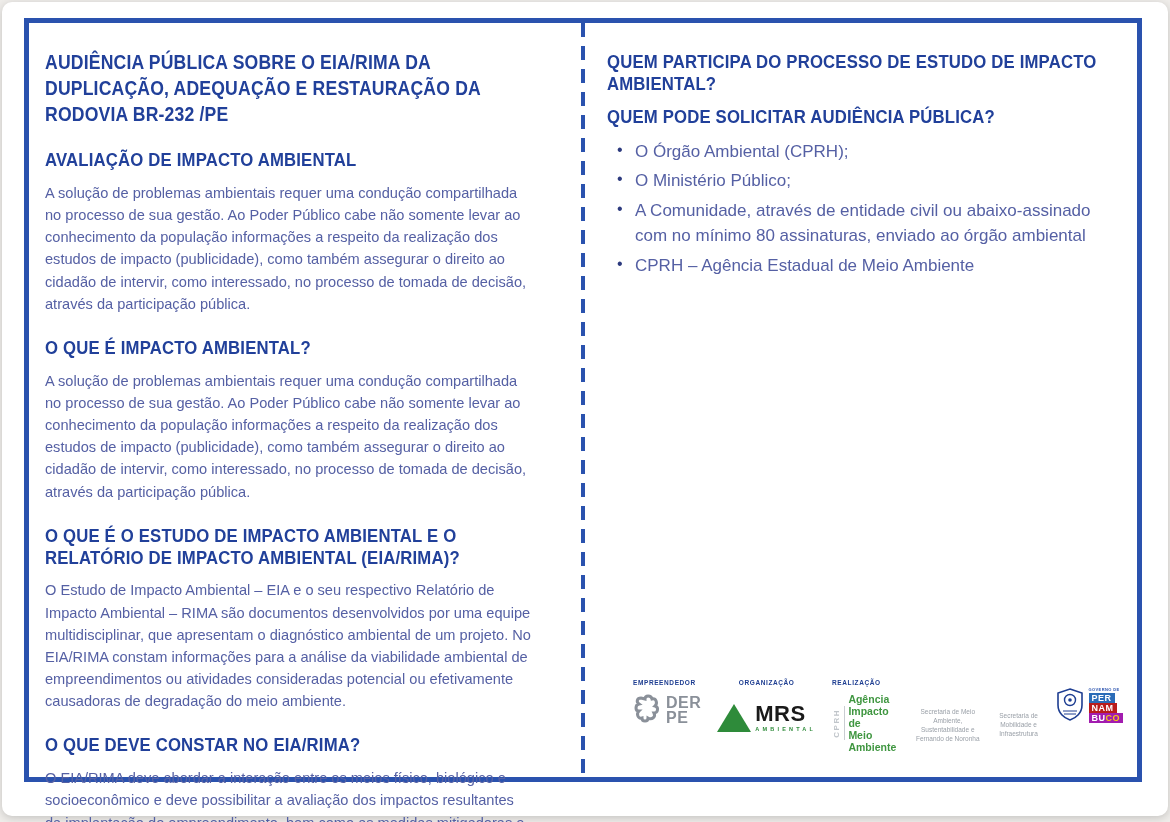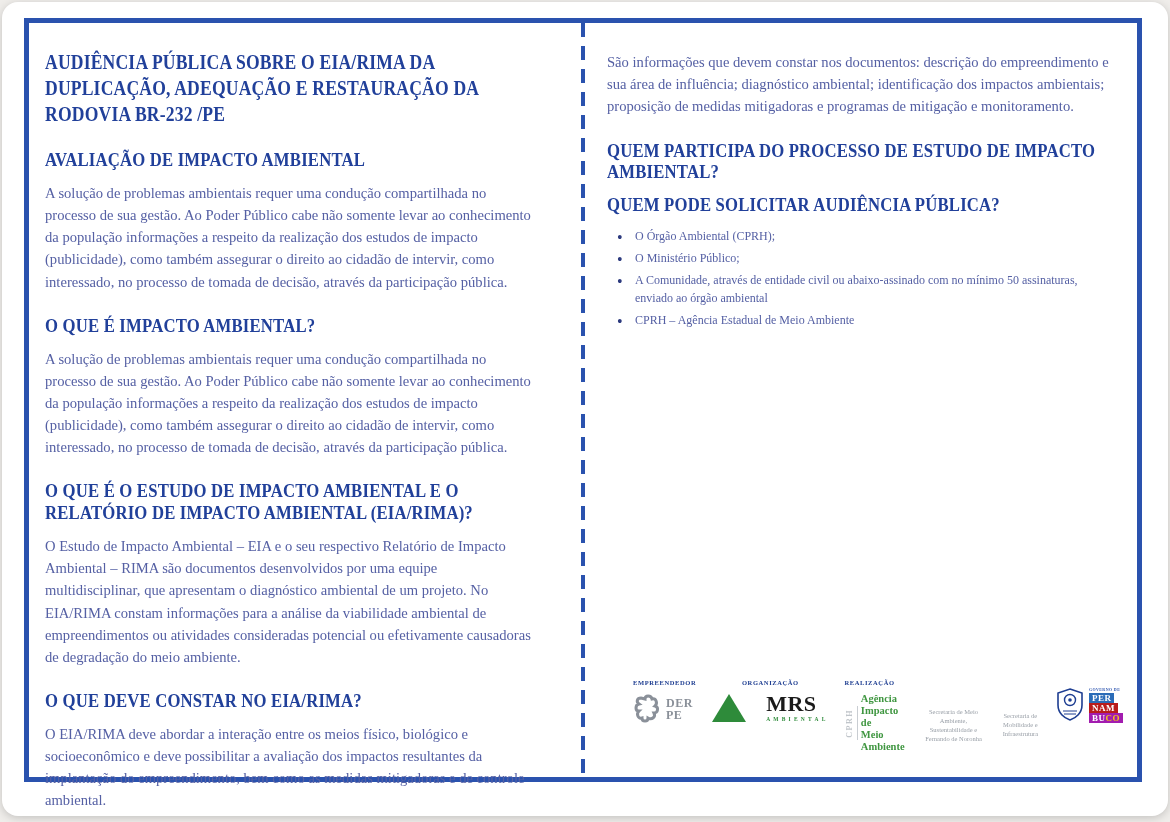--- a/index.html
+++ b/index.html
@@ -7,23 +7,22 @@
   body {
     background: #efedea;
     font-family: "Liberation Sans", "DejaVu Sans", sans-serif;
     position: relative;
     overflow: hidden;
   }
   .page {
     position: absolute;
     left: 2px; top: 2px; right: 2px; bottom: 6px;
     background: #ffffff;
-    border-radius: 16px;
+    border-radius: 10px;
     box-shadow: 0 2px 8px rgba(0,0,0,0.18);
-    font-family: Liberation Serif, serif;
   }
   .frame {
     position: absolute;
     left: 22px; top: 16px; right: 26px; bottom: 34px;
     border: 5px solid #2a52ae;
     display: flex;
   }
   .divider {
     position: absolute;
     left: calc(50% - 2px);
@@ -69,21 +68,21 @@
     margin-bottom: 22px;
   }
   .col-right .body-text { max-width: 520px; }
 
   ul.bullet-list {
     list-style: none;
     margin: 2px 0 0 10px;
   }
   ul.bullet-list li {
     color: #5560a4;
-    font-size: 12px;
+    font-size: 17px;
     line-height: 1.5;
     padding-left: 18px;
     position: relative;
     margin-bottom: 4px;
     max-width: 500px;
   }
   ul.bullet-list li::before {
     content: "•";
     position: absolute;
     left: 0; top: -1px;
@@ -103,23 +102,23 @@
   .logo-block { display: flex; flex-direction: column; }
   .logo-label {
     font-size: 6.5px;
     font-weight: 700;
     color: #1d3d91;
     letter-spacing: 0.6px;
     margin-bottom: 6px;
     white-space: nowrap;
   }
   .derpe-row { display: flex; align-items: center; gap: 3px; }
-  .derpe-text { display: flex; flex-direction: column; color: #8a9099; font-weight: 700; font-size: 12px; line-height: 0.95; letter-spacing: 0.5px; }
-
-  .mrs-row { display: flex; align-items: center; gap: 20px; margin-top: 2px; }
+  .derpe-text { display: flex; flex-direction: column; color: #8a9099; font-weight: 700; font-size: 16px; line-height: 0.95; letter-spacing: 0.5px; }
+
+  .mrs-row { display: flex; align-items: center; gap: 4px; margin-top: 12px; }
   .mrs-triangle {
     width: 0; height: 0;
     border-left: 17px solid transparent;
     border-right: 17px solid transparent;
     border-bottom: 28px solid #2e8b3a;
   }
   .mrs-text { display: flex; flex-direction: column; }
   .mrs-name { font-size: 22px; font-weight: 800; color: #1a1a1a; line-height: 0.9; letter-spacing: 0.5px; }
   .mrs-sub  { font-size: 5.5px; color: #2e8b3a; letter-spacing: 3.2px; margin-top: 3px; font-weight: 700; }
 
@@ -189,33 +188,32 @@
 
       <section>
         <h2 class="sec-heading">O QUE DEVE CONSTAR NO EIA/RIMA?</h2>
         <p class="body-text">O EIA/RIMA deve abordar a interação entre os meios físico, biológico e socioeconômico e deve possibilitar a avaliação dos impactos resultantes da implantação do empreendimento, bem como as medidas mitigadoras e de controle ambiental.</p>
       </section>
     </div>
 
     <div class="divider"></div>
 
     <div class="col col-right">
-      <p class="body-text">São informações que devem constar nos documentos: descrição do empreendimento e sua área de influência; diagnóstico ambiental; identificação dos impactos ambientais; proposição de medidas mitigadoras e programas de mitigação e monitoramento.</p>
 
       <section>
         <h2 class="sec-heading">QUEM PARTICIPA DO PROCESSO DE ESTUDO DE IMPACTO AMBIENTAL?</h2>
       </section>
 
 
       <section>
         <h2 class="sec-heading">QUEM PODE SOLICITAR AUDIÊNCIA PÚBLICA?</h2>
         <ul class="bullet-list">
           <li>O Órgão Ambiental (CPRH);</li>
           <li>O Ministério Público;</li>
-          <li>A Comunidade, através de entidade civil ou abaixo-assinado com no mínimo 50 assinaturas, enviado ao órgão ambiental</li>
+          <li>A Comunidade, através de entidade civil ou abaixo-assinado com no mínimo 80 assinaturas, enviado ao órgão ambiental</li>
           <li>CPRH – Agência Estadual de Meio Ambiente</li>
         </ul>
       </section>
 
       <div class="logos">
 
         <div class="logo-block">
           <span class="logo-label">EMPREENDEDOR</span>
           <div class="derpe-row">
             <span>

